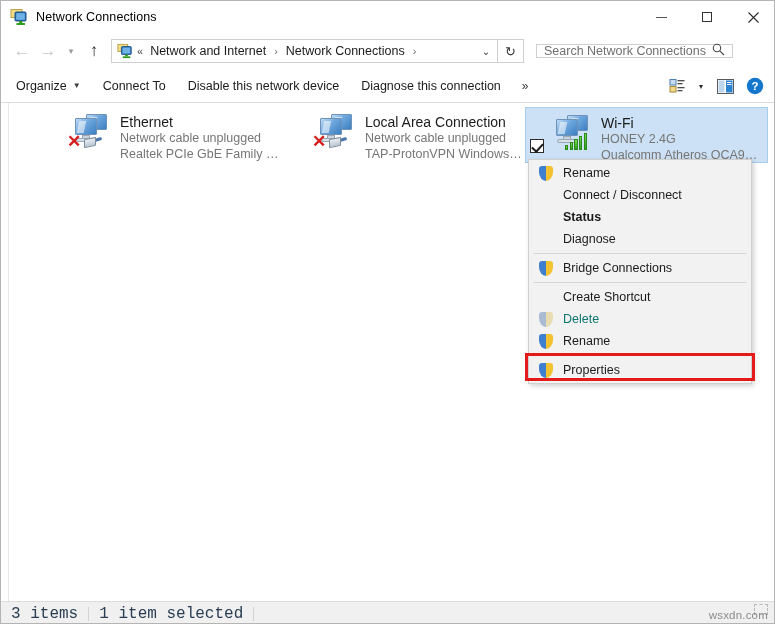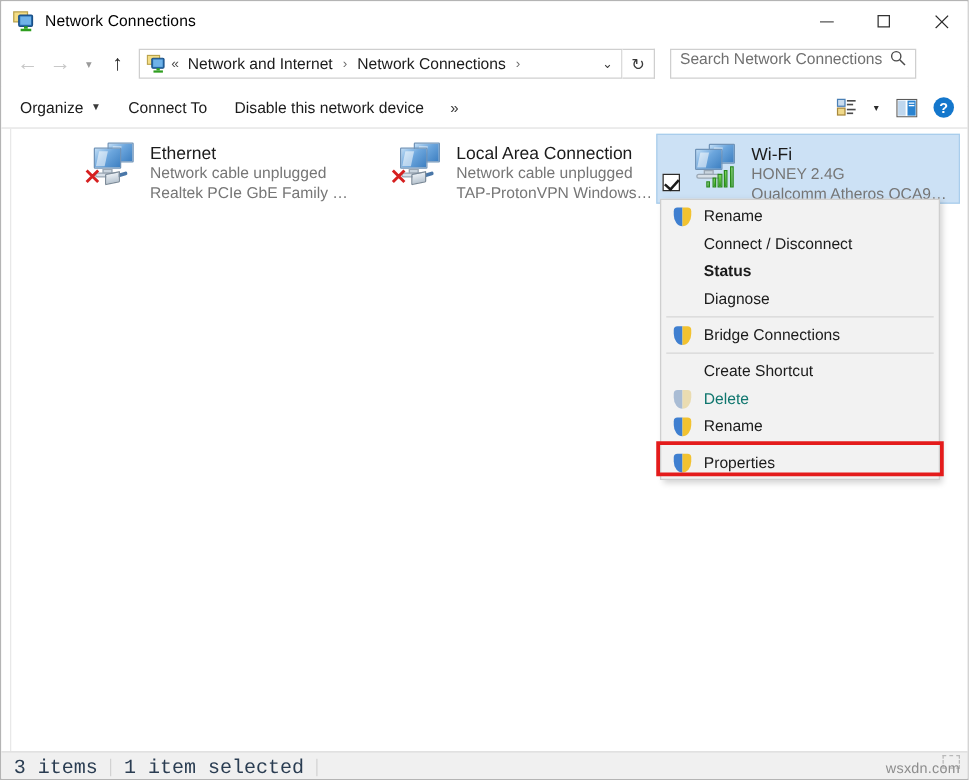--- a/index.html
+++ b/index.html
@@ -91,24 +91,24 @@
   }
   #refresh-btn {
     width: 26px; height: 24px; flex:none;
     border: 1px solid #cfcfcf; border-left: none;
     background:#fff;
     display:flex; align-items:center; justify-content:center;
     color:#3a3a3a; font-size: 13px;
   }
   #searchbox {
     margin-left: 12px;
-    width: 197px; height: 24px;
+    width: 197px; height: 14px;
     border: 1px solid #cfcfcf;
     background:#fff;
-    display:flex; 
+    display:flex; align-items:center;
     flex:none;
   }
   #search-ph {
     margin-left: 7px;
     font-size: 12.5px; color: #707070;
     flex: 1; white-space:nowrap; overflow:hidden;
   }
   #search-icon { margin-right: 7px; color:#4a4a4a; }
 
   
@@ -422,20 +422,23 @@
   <div id="cmdbar">
     <div class="cmd" id="cmd-first">
       <span>Organize</span>
       <span class="caret">▼</span>
     </div>
     <div class="cmd">
       <span>Connect To</span>
     </div>
     <div class="cmd">
       <span>Disable this network device</span>
+    </div>
+    <div class="cmd">
+      <span>Diagnose this connection</span>
     </div>
     <div id="cmd-chevrons">»</div>
 
     <div id="cmd-right">
       <div class="cmdicon">
         <svg width="16" height="16" viewBox="0 0 16 16">
           <rect x="1" y="1.5" width="6" height="5.5" fill="#c9dcef" stroke="#4a7fb5" stroke-width="1"></rect>
           <rect x="1" y="8.5" width="6" height="5.5" fill="#f0d98a" stroke="#a8883c" stroke-width="1"></rect>
           <rect x="8.5" y="2" width="7" height="1.3" fill="#4a4a4a"></rect>
           <rect x="8.5" y="5" width="5" height="1.3" fill="#4a4a4a"></rect>

